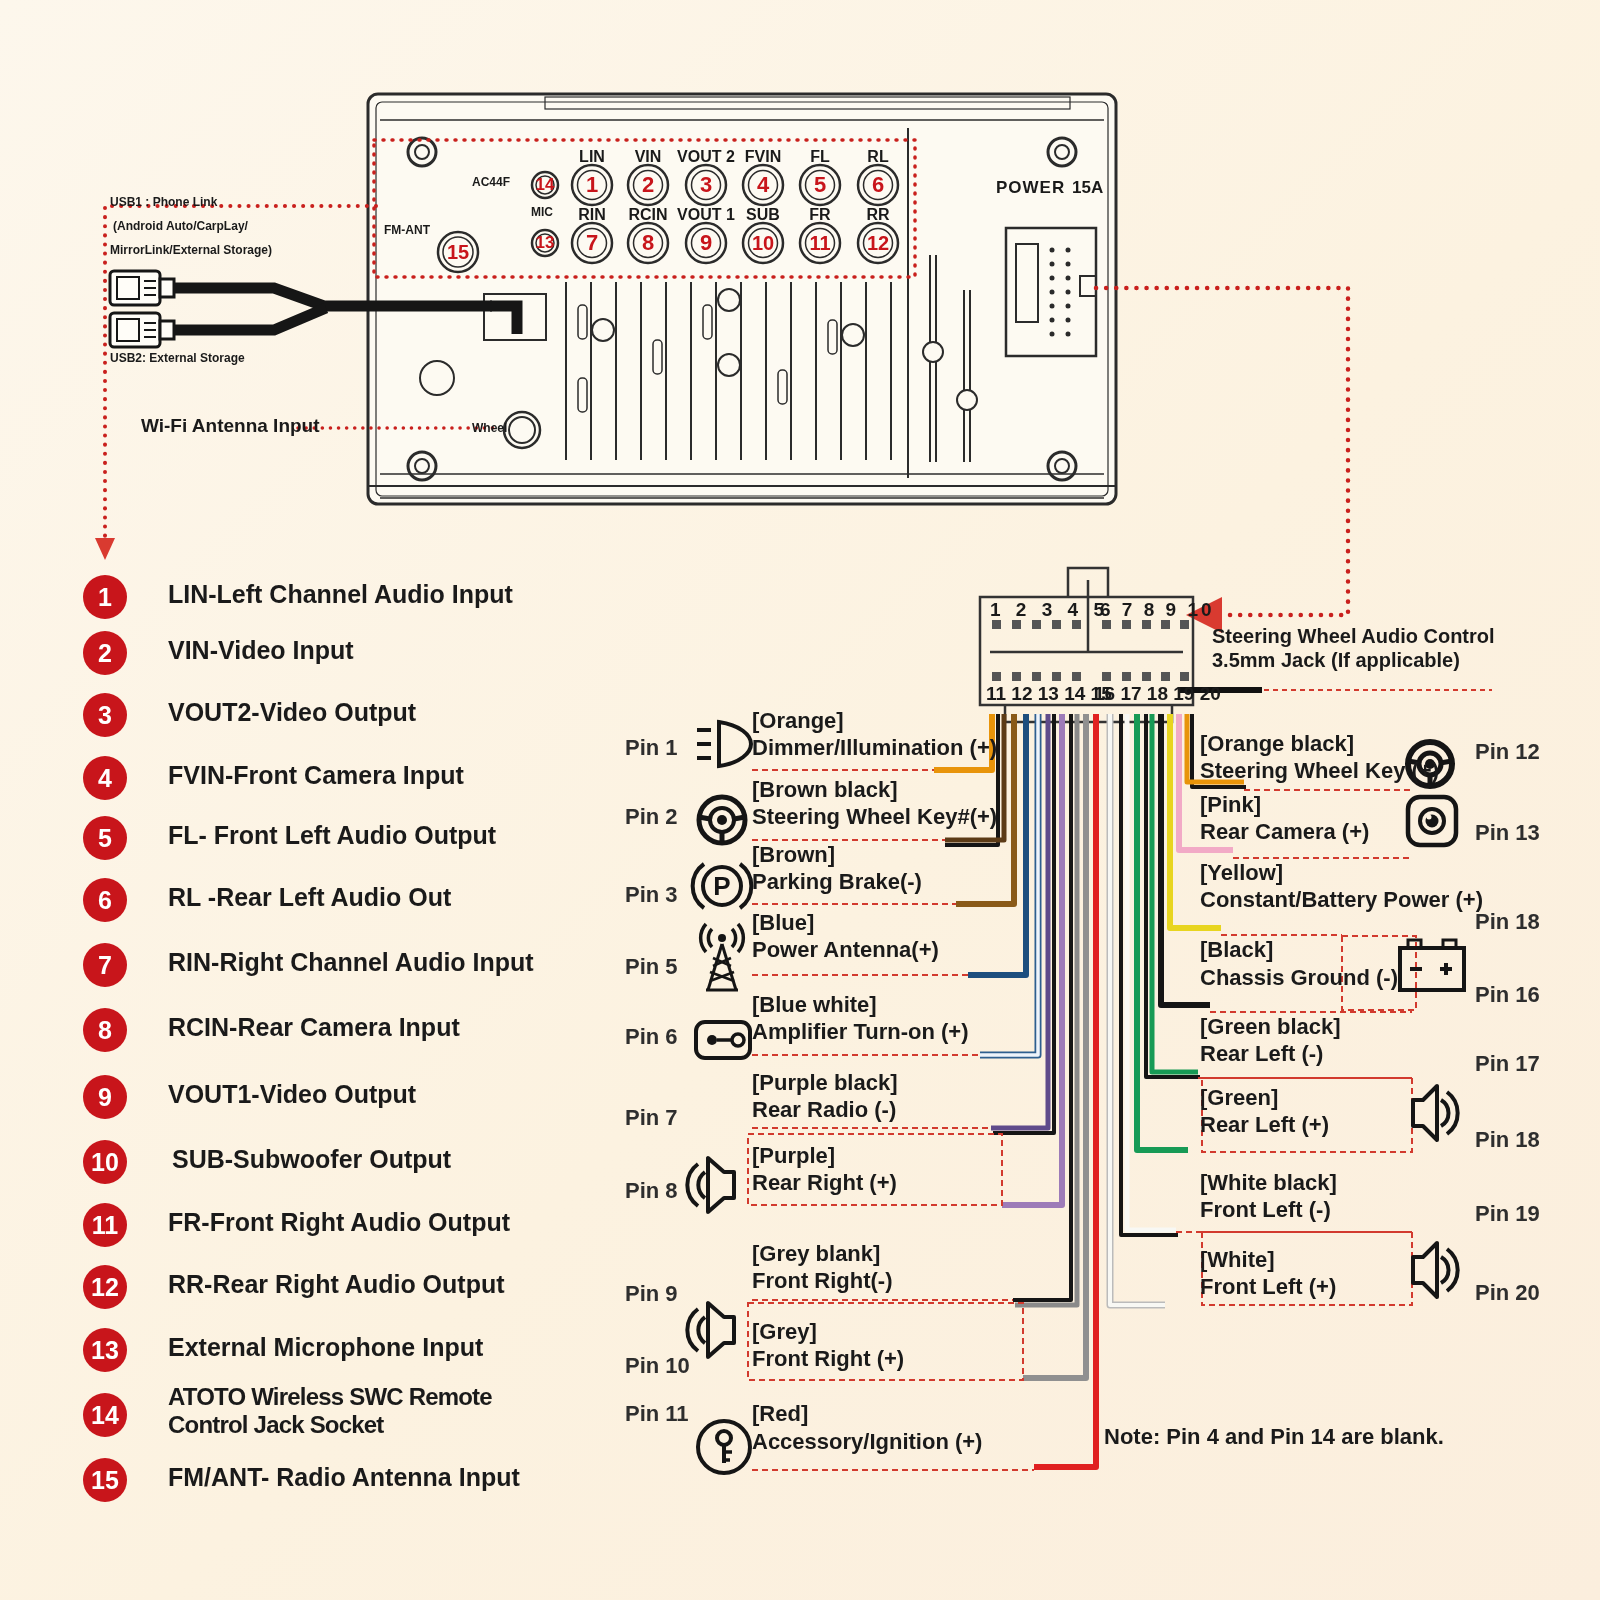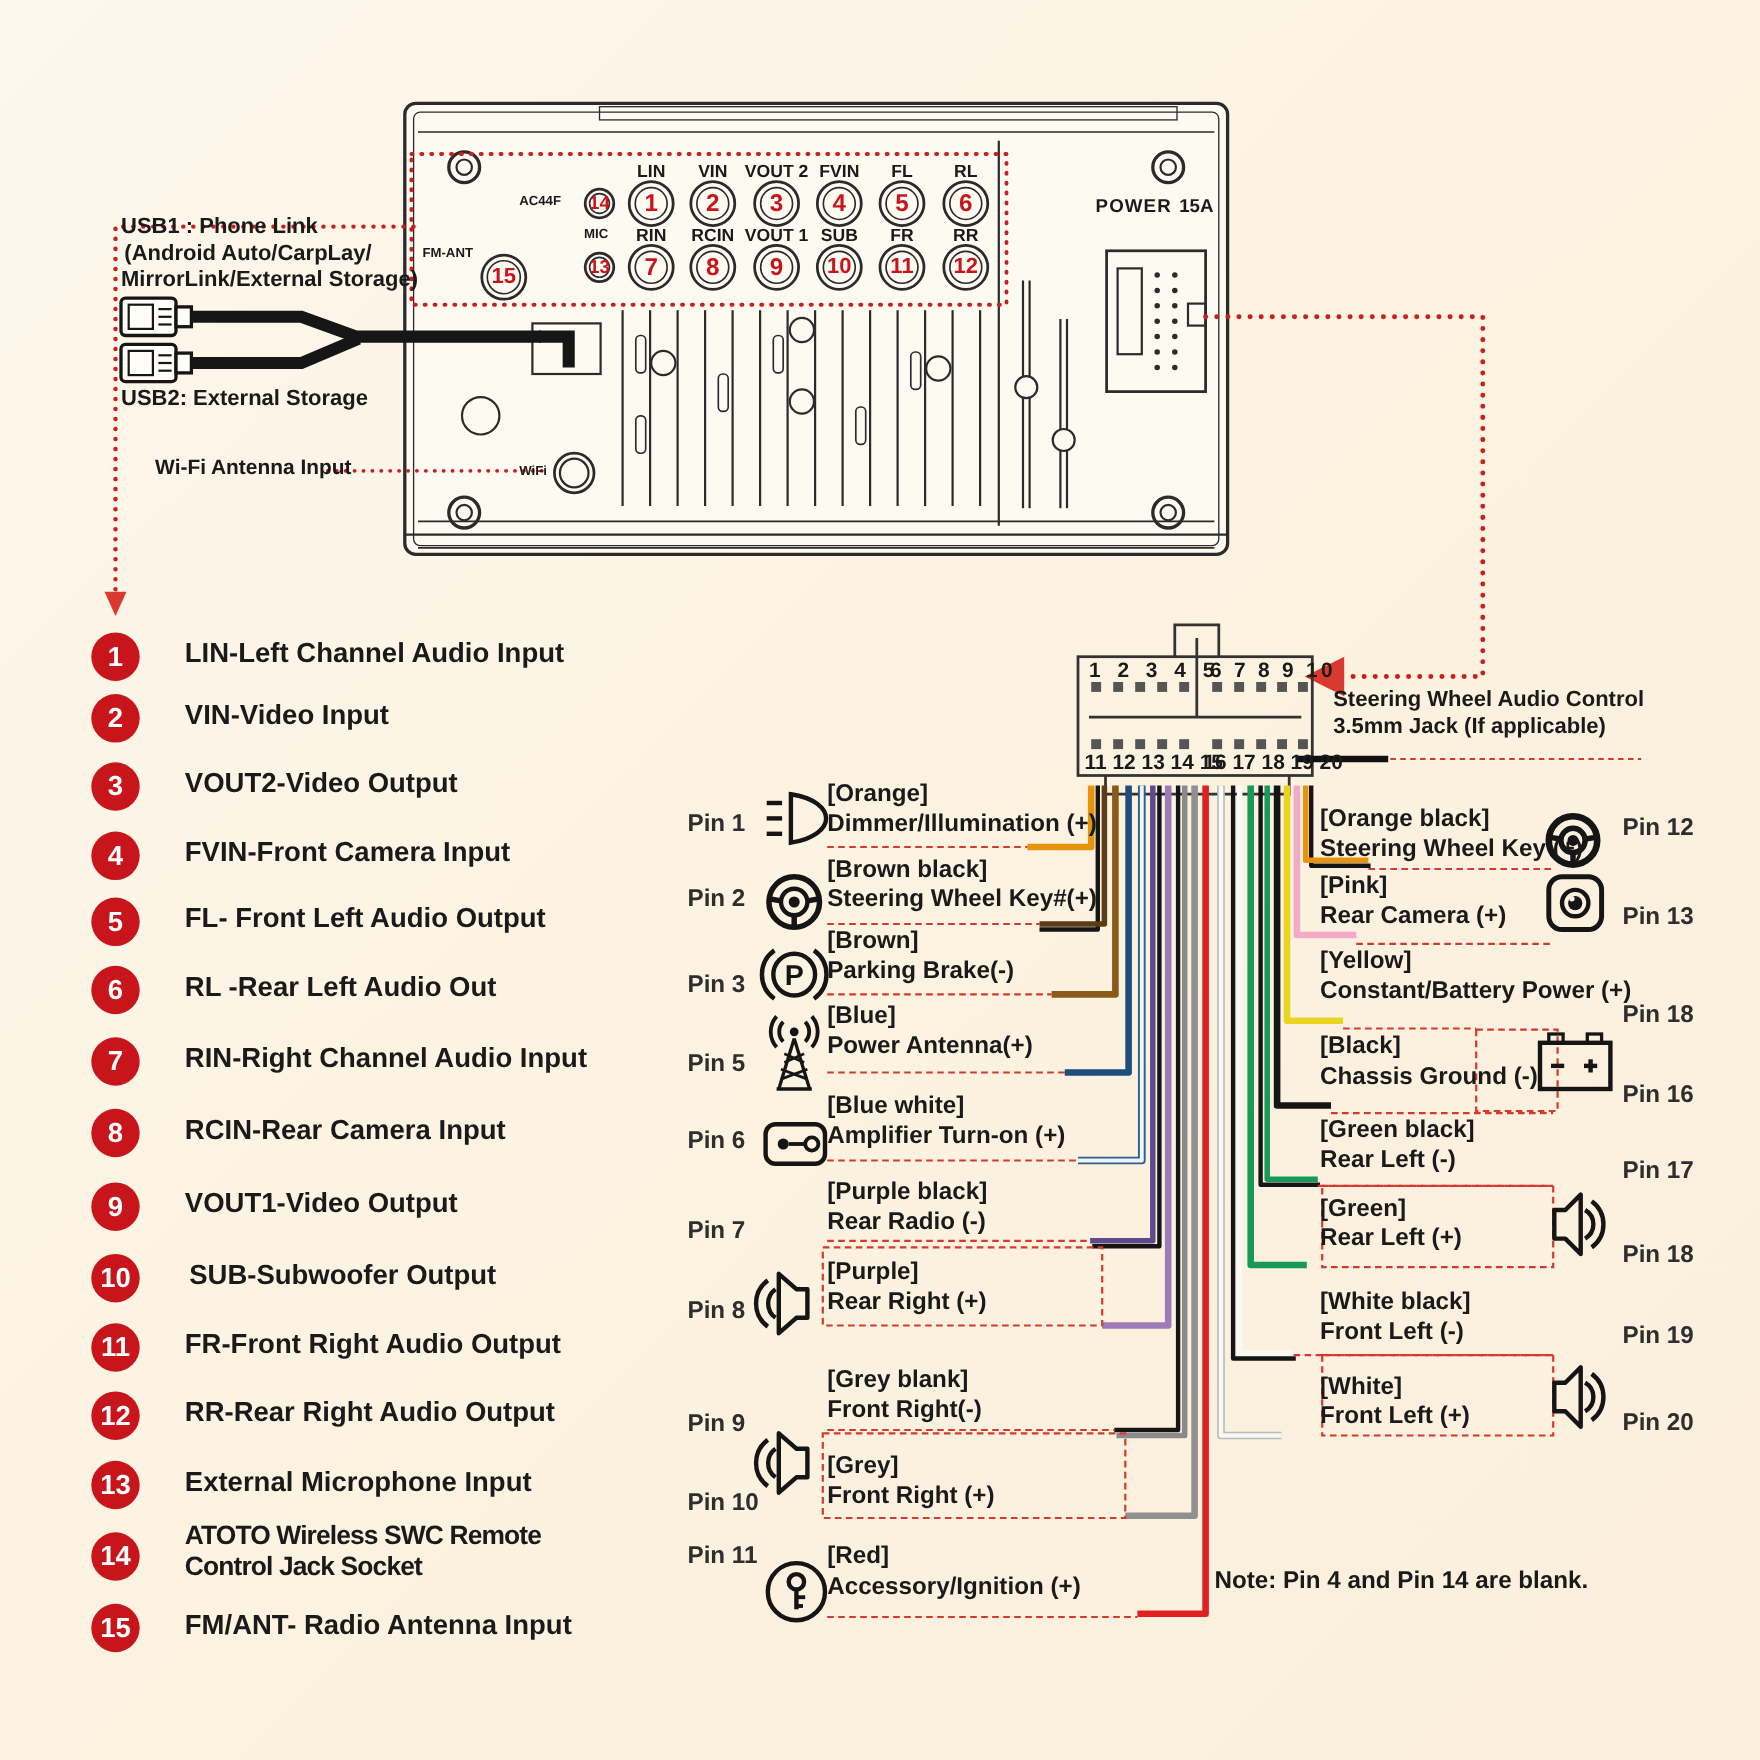--- a/index.html
+++ b/index.html
@@ -3,21 +3,21 @@
 <meta charset="utf-8">
 <style>
   html,body{margin:0;padding:0;}
   .stage{position:relative;width:1600px;height:1600px;overflow:hidden;
          background:linear-gradient(135deg,#fdf7ec 0%,#fcf2e0 55%,#fbeedd 100%);
          font-family:"Liberation Sans","DejaVu Sans",sans-serif;}
   svg{position:absolute;left:0;top:0;}
   .t{position:absolute;font-weight:bold;color:#1a1a1a;white-space:nowrap;line-height:1.05;}
   .ctr{transform:translateX(-50%);}
   .s12{font-size:12px}.s15{font-size:12px}.s16{font-size:16px}.s17{font-size:17px}
-  .s18{font-size:20px}.s19{font-size:19px}.s20{font-size:20px}
+  .s18{font-size:12px}.s19{font-size:19px}.s20{font-size:20px}
   .s22{font-size:22px}.s24{font-size:24px}.s25{font-size:25px}
   .lc{position:absolute;left:83px;width:44px;height:44px;border-radius:50%;background:#c8151b;
       color:#fff;display:flex;align-items:center;justify-content:center;
       font-size:25px;font-weight:bold;}
   .jn{position:absolute;transform:translate(-50%,-50%);color:#c8151b;font-weight:bold;}
   .pinlbl{color:#2e2e2e;}
   .cond{letter-spacing:-0.8px;}
   .ls1{letter-spacing:1px;}
 </style>
 </head>
@@ -385,21 +385,21 @@
 <div class="jn s20" style="left:820px;top:243px">11</div>
 <div class="jn s20" style="left:878px;top:243px">12</div>
 <div class="jn s17" style="left:545px;top:185px">14</div>
 <div class="jn s17" style="left:545px;top:243px">13</div>
 <div class="jn s20" style="left:458px;top:252px">15</div>
 <div class="t s15" style="left:472px;top:176px">AC44F</div>
 <div class="t s15 ctr" style="left:542px;top:206px">MIC</div>
 <div class="t s15" style="left:384px;top:224px">FM-ANT</div>
 <div class="t s17 ls1" style="left:996px;top:179px">POWER</div>
 <div class="t s17" style="left:1072px;top:179px">15A</div>
-<div class="t s12" style="left:472px;top:422px">WiFi</div>
+<div class="t s12" style="left:472px;top:422px">Wheel</div>
 
 <div class="t s18" style="left:110px;top:196px">USB1 : Phone Link</div>
 <div class="t s18" style="left:113px;top:220px">(Android Auto/CarpLay/</div>
 <div class="t s18" style="left:110px;top:244px">MirrorLink/External Storage)</div>
 <div class="t s18" style="left:110px;top:352px">USB2: External Storage</div>
 <div class="t s19" style="left:141px;top:416px">Wi-Fi Antenna Input</div>
 
 <div class="lc" style="top:575px">1</div>
 <div class="lc" style="top:631px">2</div>
 <div class="lc" style="top:693px">3</div>

